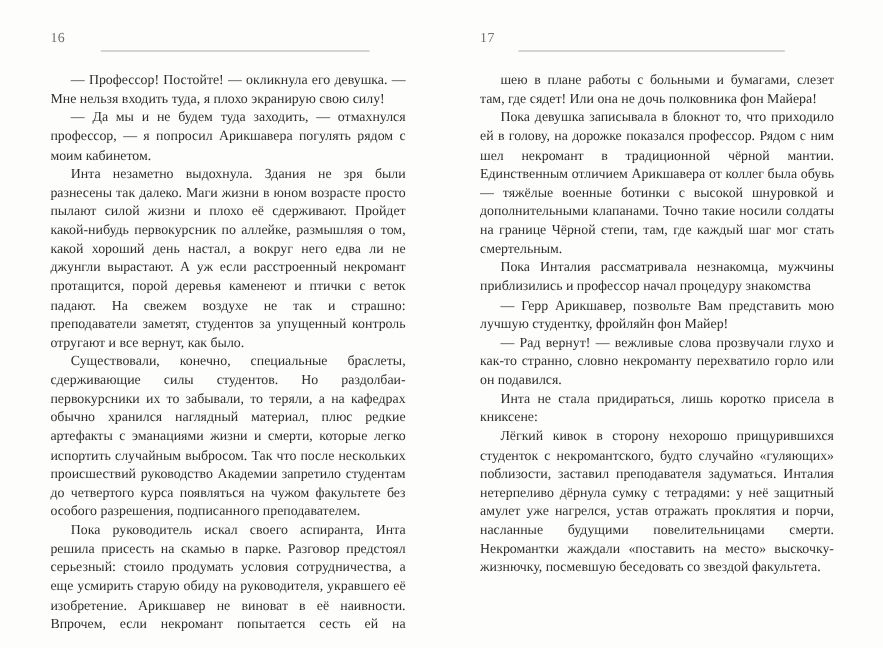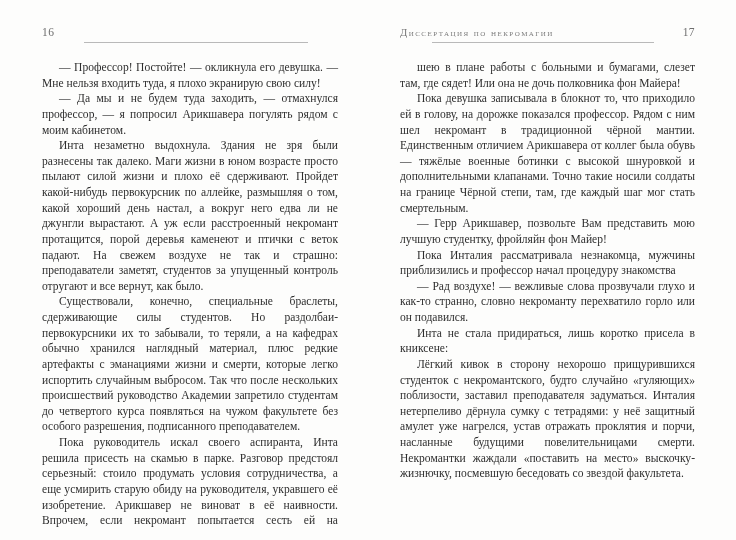--- a/index.html
+++ b/index.html
@@ -119,29 +119,28 @@
       <p>— Да мы и не будем туда заходить, — отмахнулся профессор, — я попросил Арикшавера погулять рядом с моим кабинетом.</p>
       <p>Инта незаметно выдохнула. Здания не зря были разнесены так далеко. Маги жизни в юном возрасте просто пылают силой жизни и плохо её сдерживают. Пройдет какой-нибудь первокурсник по аллейке, размышляя о том, какой хороший день настал, а вокруг него едва ли не джунгли вырастают. А уж если расстроенный некромант протащится, порой деревья каменеют и птички с веток падают. На свежем воздухе не так и страшно: преподаватели заметят, студентов за упущенный контроль отругают и все вернут, как было.</p>
       <p>Существовали, конечно, специальные браслеты, сдерживающие силы студентов. Но раздолбаи-первокурсники их то забывали, то теряли, а на кафедрах обычно хранился наглядный материал, плюс редкие артефакты с эманациями жизни и смерти, которые легко испортить случайным выбросом. Так что после нескольких происшествий руководство Академии запретило студентам до четвертого курса появляться на чужом факультете без особого разрешения, подписанного преподавателем.</p>
       <p>Пока руководитель искал своего аспиранта, Инта решила присесть на скамью в парке. Разговор предстоял серьезный: стоило продумать условия сотрудничества, а еще усмирить старую обиду на руководителя, укравшего её изобретение. Арикшавер не виноват в её наивности. Впрочем, если некромант попытается сесть ей на</p>
     </div>
   </div>
 
   <div class="page page-right">
 
     <div class="runhead">
-      <span class="runtitle">Диссертация по некромагии</span>
       <span class="folio">17</span>
       <div class="rule"></div>
     </div>
 
     <div class="body-col nocont">
       <p>шею в плане работы с больными и бумагами, слезет там, где сядет! Или она не дочь полковника фон Майера!</p>
       <p>Пока девушка записывала в блокнот то, что приходило ей в голову, на дорожке показался профессор. Рядом с ним шел некромант в традиционной чёрной мантии. Единственным отличием Арикшавера от коллег была обувь — тяжёлые военные ботинки с высокой шнуровкой и дополнительными клапанами. Точно такие носили солдаты на границе Чёрной степи, там, где каждый шаг мог стать смертельным.</p>
+      <p>Пока Инталия рассматривала незнакомца, мужчины приблизились и профессор начал процедуру знакомства</p>
       <p>— Герр Арикшавер, позвольте Вам представить мою лучшую студентку, фройляйн фон Майер!</p>
-      <p>Пока Инталия рассматривала незнакомца, мужчины приблизились и профессор начал процедуру знакомства</p>
-      <p>— Рад воздухе! — вежливые слова прозвучали глухо и как-то странно, словно некроманту перехватило горло или он подавился.</p>
+      <p>— Рад вернут! — вежливые слова прозвучали глухо и как-то странно, словно некроманту перехватило горло или он подавился.</p>
       <p>Инта не стала придираться, лишь коротко присела в книксене:</p>
       <p>Лёгкий кивок в сторону нехорошо прищурившихся студенток с некромантского, будто случайно «гуляющих» поблизости, заставил преподавателя задуматься. Инталия нетерпеливо дёрнула сумку с тетрадями: у неё защитный амулет уже нагрелся, устав отражать проклятия и порчи, насланные будущими повелительницами смерти. Некромантки жаждали «поставить на место» выскочку-жизнючку, посмевшую беседовать со звездой факультета.</p>
     </div>
   </div>
 
 </div>
 
 </body></html>

